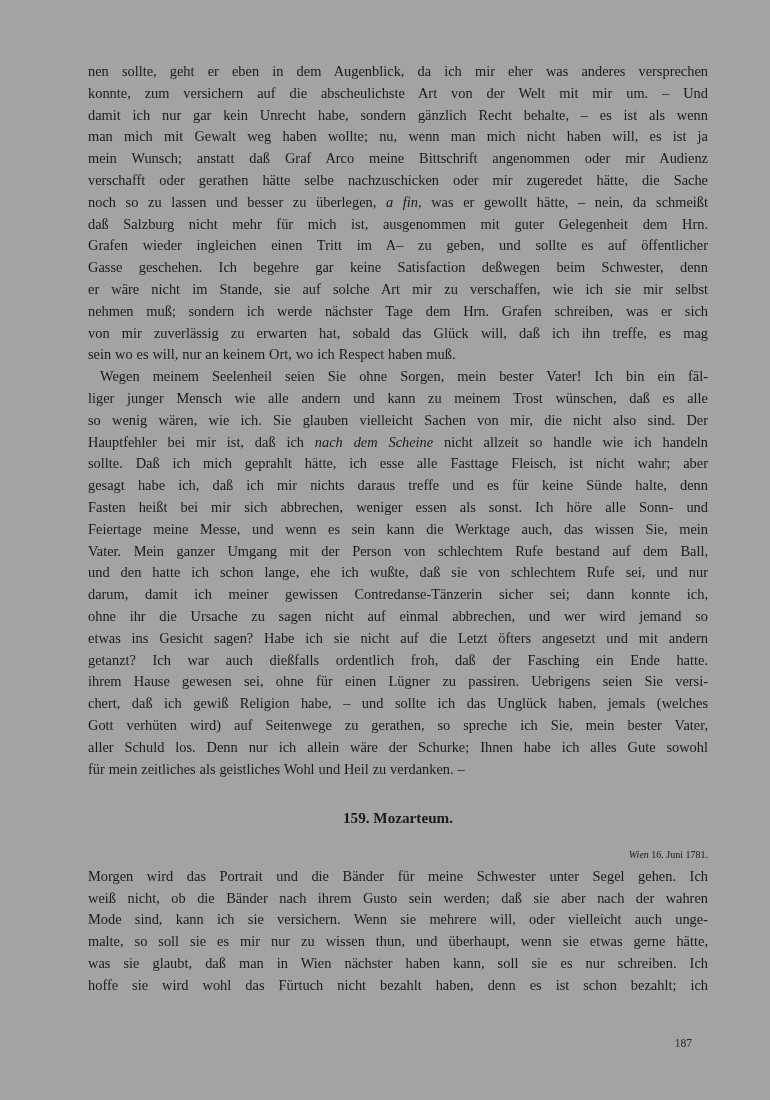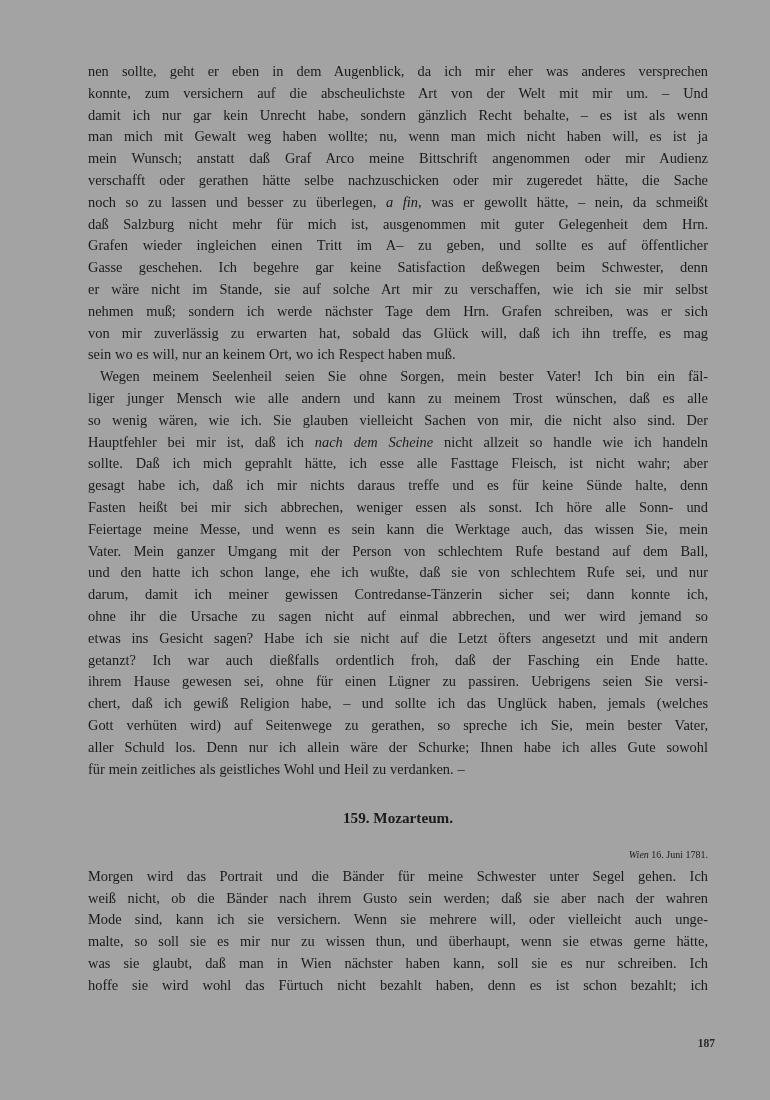--- a/index.html
+++ b/index.html
@@ -50,26 +50,25 @@
     line-height: 21.8px;
   }
   .dateline {
     margin-top: 15px;
     text-align: right;
     font-size: 10px;
     line-height: 21.8px;
   }
   .page-number {
     position: absolute;
-    right: 55px;
+    right: 78px;
     top: 1036px;
     font-size: 11.5px;
     line-height: 14px;
     color: #2a2a2a;
-    font-weight: bold;
   }
   i { }
 </style>
 </head>
 <body>
 
 <div class="page">
   <div class="text-block" id="text-block">
       <div class="para">
         <div class="line">nen sollte, geht er eben in dem Augenblick, da ich mir eher was anderes versprechen</div>

